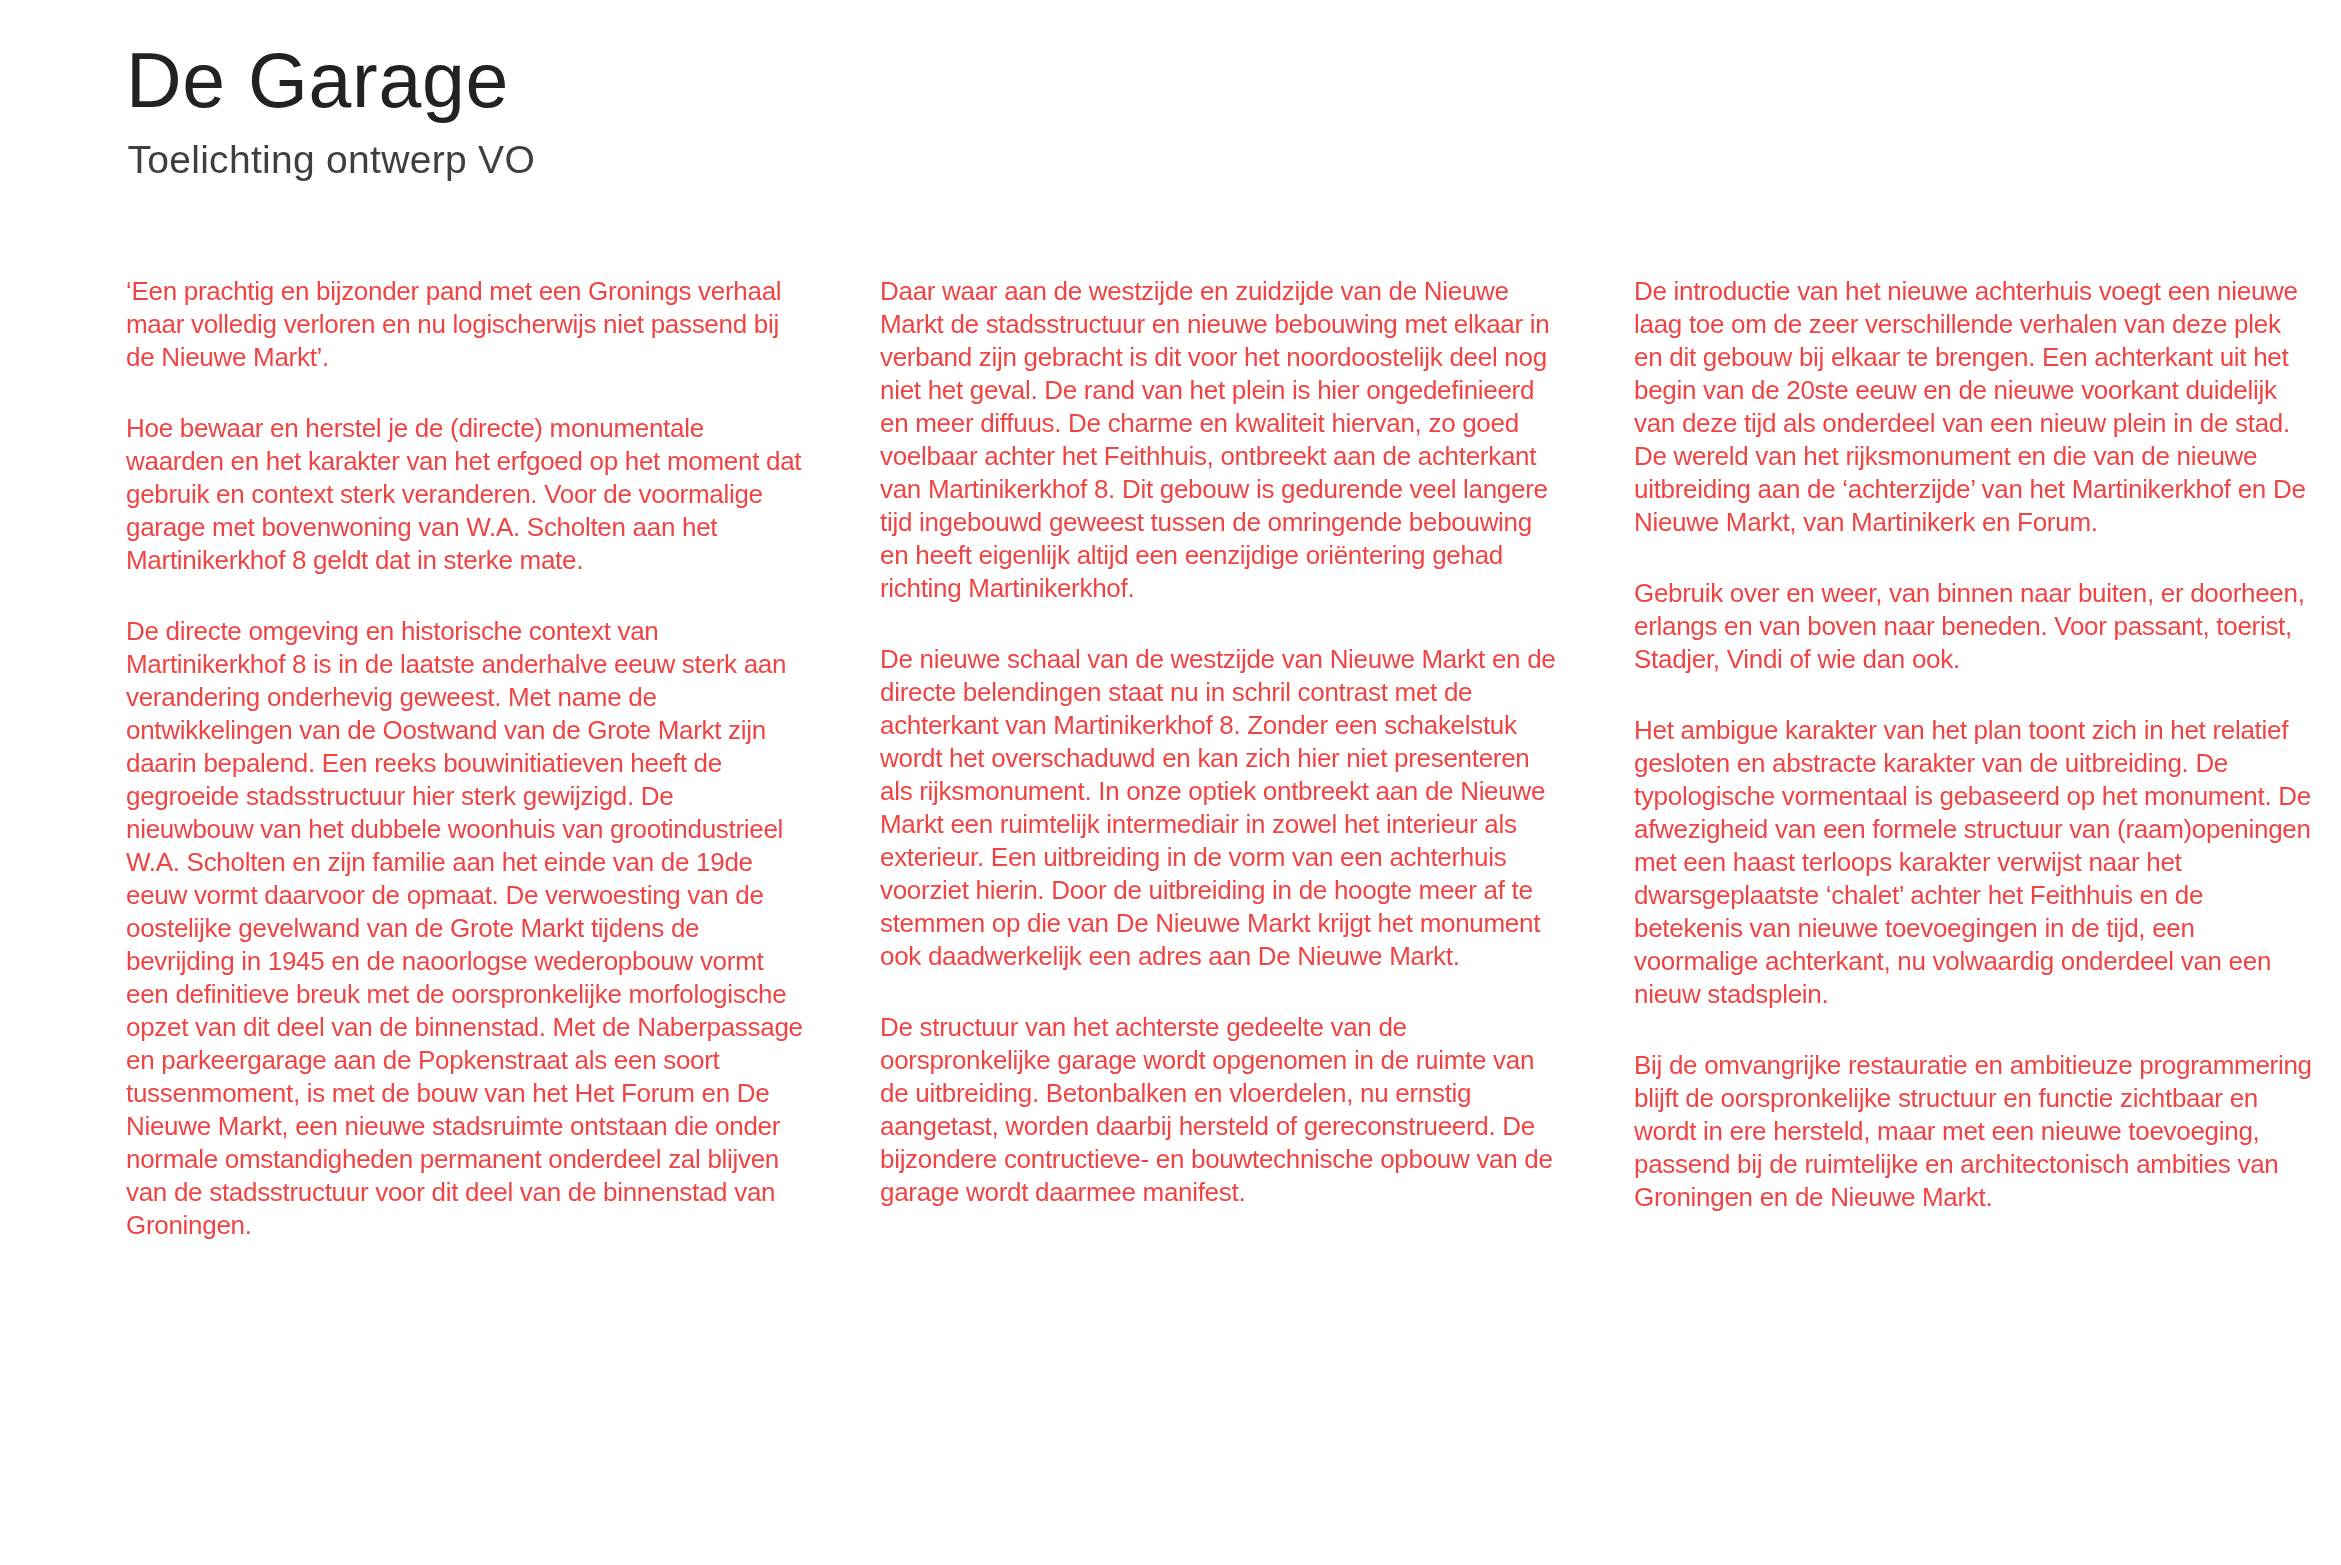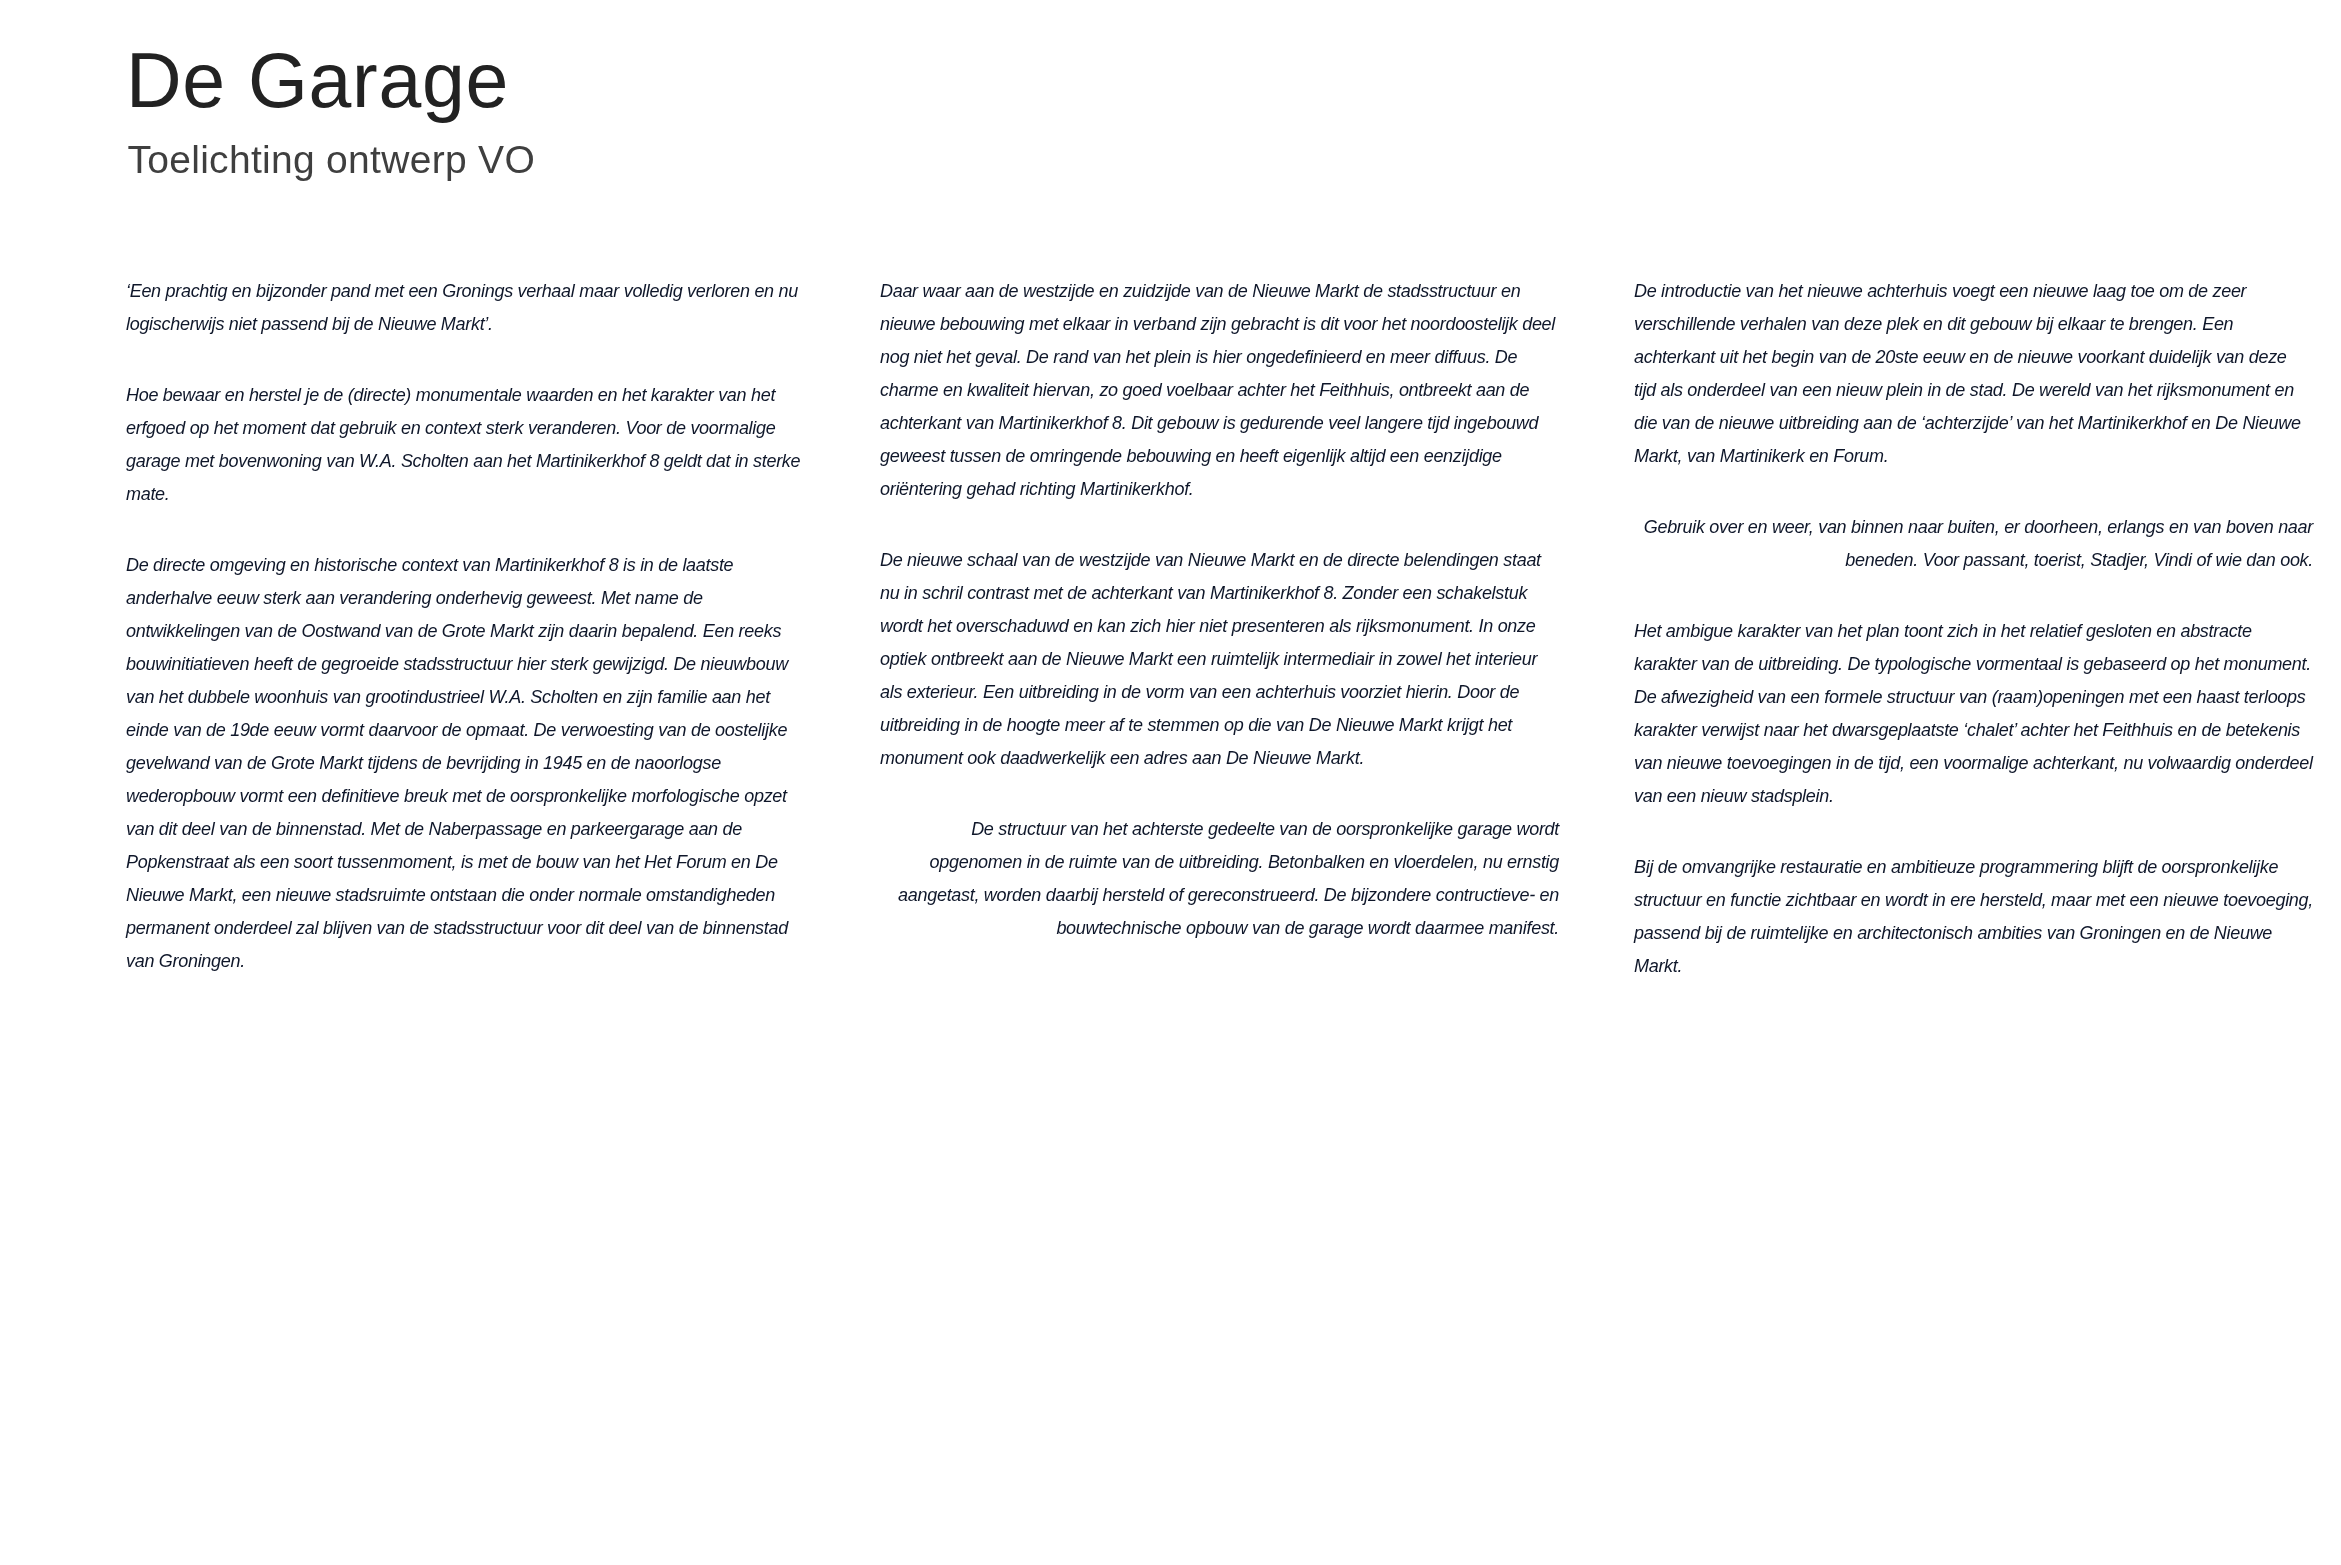--- a/index.html
+++ b/index.html
@@ -37,36 +37,34 @@
   }
   .columns {
     display: flex;
     flex-direction: row;
     gap: 75px;
     margin-top: 91px;
   }
   .col {
     width: 679px;
     flex: 0 0 679px;
-    font-size: 18px;
+    font-size: 26px;
     line-height: 33px;
     letter-spacing: -0.3px;
-    color: #0f172a;
+    color: #ef4444;
     font-weight: 400;
-    font-style: italic;
   }
   .col p {
     margin: 0 0 38px 0;
   }
   .col p:last-child {
     margin-bottom: 0;
   }
   .seg {
     display: block;
-    text-align: right;
   }
 </style>
 </head>
 <body>
 
 <div class="page">
   <h1 class="title">De Garage</h1>
   <h2 class="subtitle">Toelichting ontwerp VO</h2>
 
   <div class="columns">

